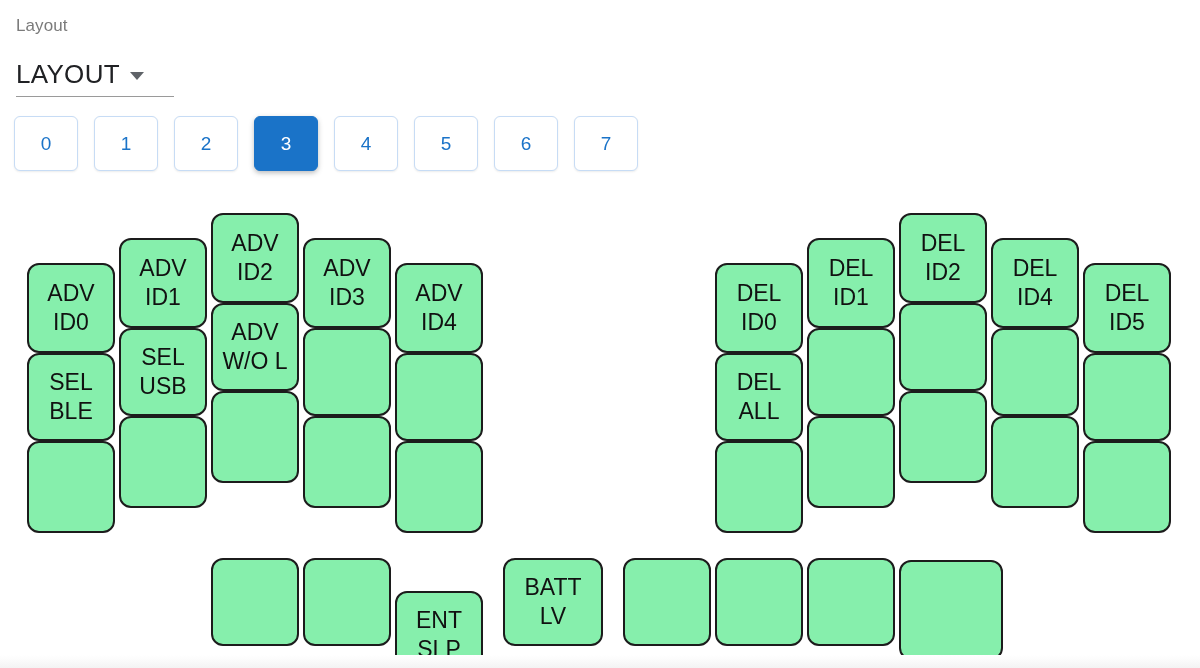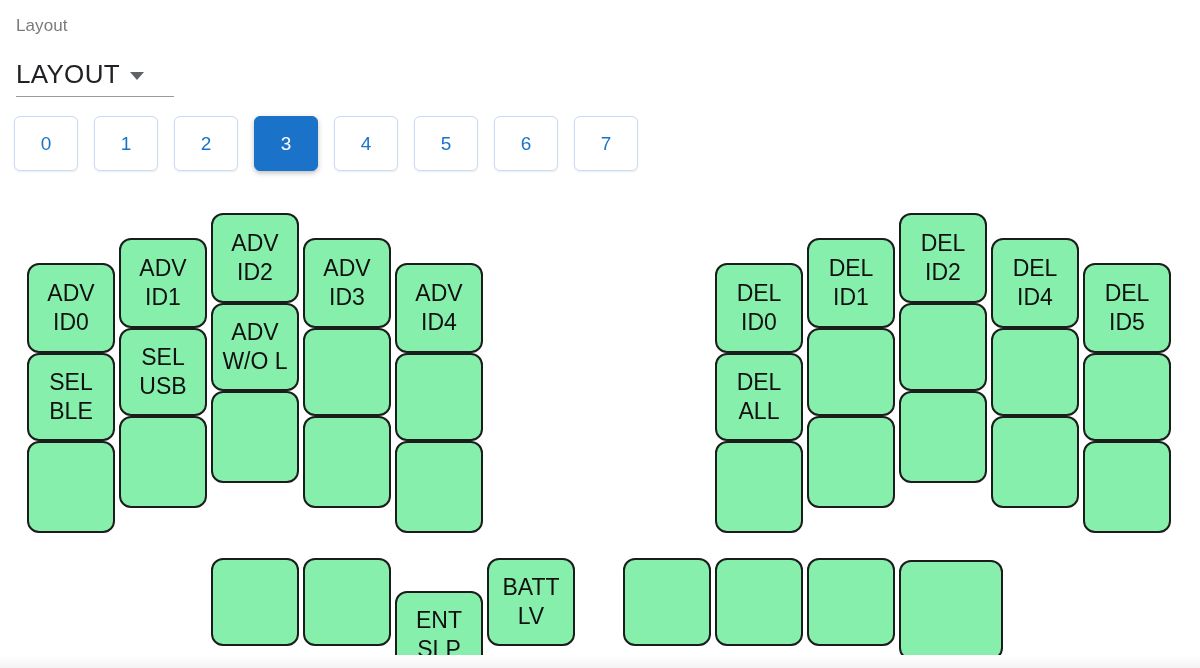--- a/index.html
+++ b/index.html
@@ -183,21 +183,21 @@
           <span class="l2">ID4</span>
         </div>
         <div class="key" style="left: 395px; top: 353px; width: 88px; height: 88px;"></div>
         <div class="key" style="left: 395px; top: 441px; width: 88px; height: 92px;"></div>
         <div class="key" style="left: 211px; top: 558px; width: 88px; height: 88px;"></div>
         <div class="key" style="left: 303px; top: 558px; width: 88px; height: 88px;"></div>
         <div class="key" style="left: 395px; top: 591px; width: 88px; height: 88px;">
           <span class="l1">ENT</span>
           <span class="l2">SLP</span>
         </div>
-        <div class="key" style="left: 487px; top: 558px; width: 88px; height: 88px;">
+        <div class="key" style="left: 503px; top: 558px; width: 100px; height: 88px;">
           <span class="l1">BATT</span>
           <span class="l2">LV</span>
         </div>
       </div>
       <div>
         <div class="key" style="left: 715px; top: 263px; width: 88px; height: 90px;">
           <span class="l1">DEL</span>
           <span class="l2">ID0</span>
         </div>
         <div class="key" style="left: 715px; top: 353px; width: 88px; height: 88px;">

